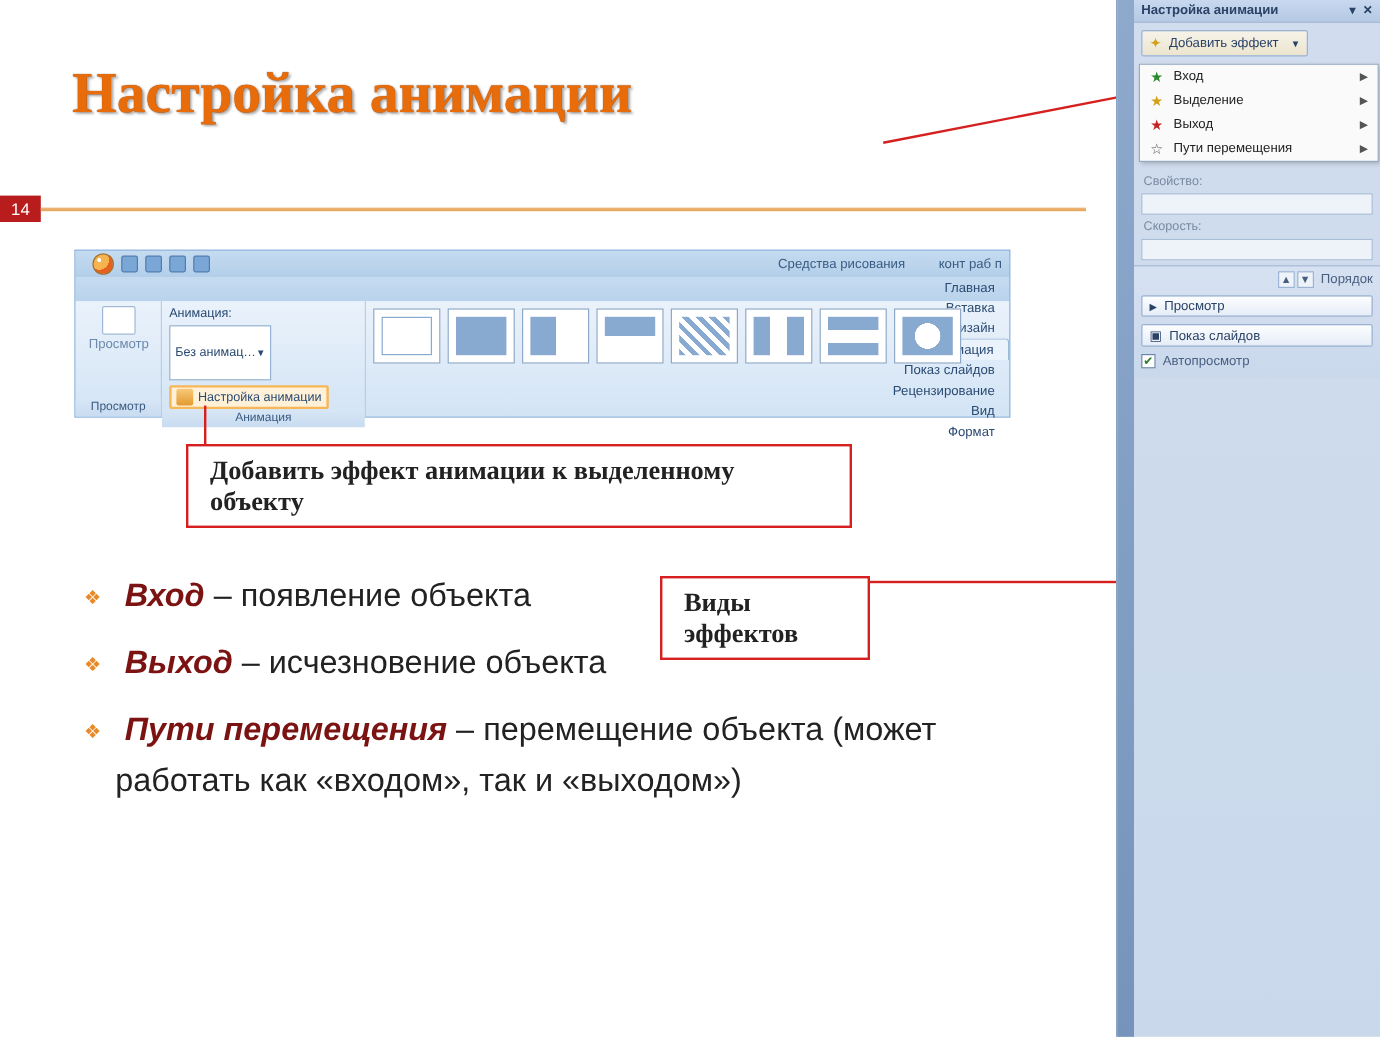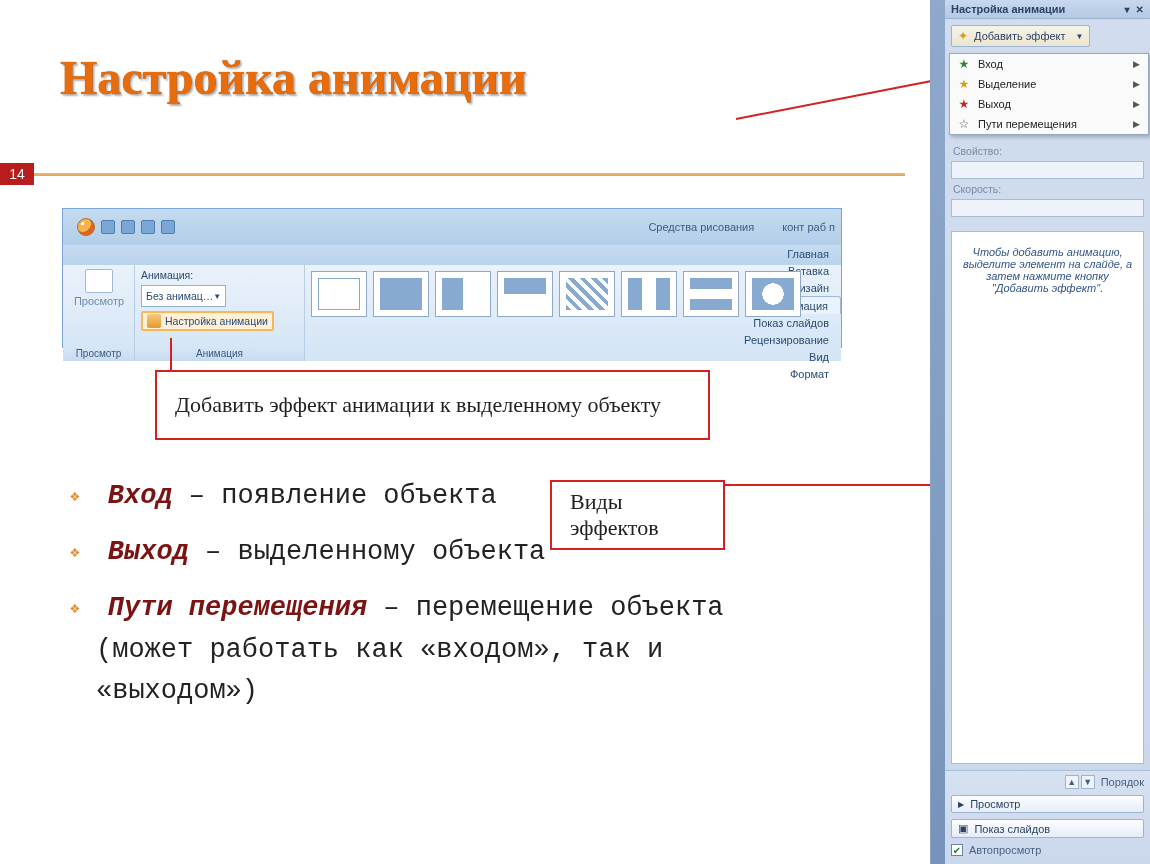--- a/index.html
+++ b/index.html
@@ -54,21 +54,21 @@
     left: 62px;
     width: 780px;
     height: 140px;
     border: 1px solid #7aa7d6;
     background: linear-gradient(#dfeaf7, #cadef2 60%, #b6d1ec);
     font-family: Tahoma, Arial, sans-serif;
     font-size: 11px;
     color: #203040;
   }
   .ribbon .qat {
-    height: 36px;
+    height: 22px;
     background: linear-gradient(#c5dbf0,#b2cee9);
     display: flex;
     align-items: center;
     padding-left: 14px;
     gap: 6px;
   }
   .office-btn {
     width: 18px; height: 18px; border-radius: 50%;
     background: radial-gradient(circle at 30% 30%, #fff 0 10%, #f6b44e 11% 50%, #e6611f 51% 100%);
     border: 1px solid #a77030;
@@ -118,21 +118,21 @@
     margin: 0 -6px;
   }
   .preview-btn {
     width: 60px;
     display:flex; flex-direction:column; align-items:center; gap:2px;
     color:#6c8bad;
   }
   .preview-ico { width:28px;height:24px;border:1px solid #9fb9d6;background:#fff;border-radius:2px;}
   .anim-left { width: 150px; display:flex; flex-direction:column; gap:4px; font-size:10.5px; color:#2a4b73;}
   .anim-left .row { display:flex; align-items:flex-start; gap:4px;flex-direction:column;}
-  .anim-left .dd { flex:1; height:16px; background:#fff; border:1px solid #93b0d0; display:flex;align-items:center;padding:4px 4px;justify-content:space-between;}
+  .anim-left .dd { flex:1; height:16px; background:#fff; border:1px solid #93b0d0; display:flex;align-items:center;padding:16px 4px;justify-content:space-between;}
   .anim-left .dd .car { font-size:8px;}
   .anim-setup { display:flex;align-items:center;gap:4px; border:2px solid #f7b657; background:#fff0d8; padding:1px 4px;border-radius:2px;width:fit-content;}
   .anim-setup .ico{width:14px;height:14px;background:linear-gradient(#f7c97a,#e39a2f);border-radius:2px;}
   .transitions { flex:1; padding:6px 6px 0; display:flex; flex-direction:column; justify-content:space-between;}
   .trans-thumbs { display:flex; gap:6px;}
   .thumb { width:56px;height:46px;border:1px solid #8ea9c7;background:#fff;position:relative;}
   .thumb::after{content:"";position:absolute;inset:6px;background:#88a9d0;}
   .thumb.t0::after{background:#fff;border:1px solid #88a9d0;}
   .thumb.t2::after{background:linear-gradient(to right,#88a9d0 50%, #fff 50%);}
   .thumb.t3::after{background:linear-gradient(to bottom,#88a9d0 50%, #fff 50%);}
@@ -143,38 +143,39 @@
 
   
   .callout {
     position: absolute;
     border: 2px solid #d61f1f;
     background: #fff;
     font-family: "Times New Roman", serif;
     font-size: 22px;
     color: #222;
     padding: 10px 18px;
+    font-weight: bold;
   }
   .callout.c1 { top: 370px; left: 155px; width: 555px; height:70px; display:flex;align-items:center;}
   .callout.c2 { top: 480px; left: 550px; width: 175px; height:70px; display:flex;align-items:center;}
 
   
   .line { position:absolute; background:#d61f1f; }
   .line.l1 { top:338px; left:170px; width:2px; height:35px; }
   .line.l2 { top:118px; left:736px; width:203px; height:2px; transform: rotate(-11deg); transform-origin: left center; }
   .line.l3 { top:78px; left:936px; width:2px; height:406px; }
   .line.l4 { top:484px; left:722px; width:215px; height:2px; }
 
   
   .effects-list {
     position: absolute;
     top: 476px;
     left: 70px;
     width: 740px;
-    font-family: Liberation Mono, monospace;
+    font-family: Liberation Sans, sans-serif;
     font-size: 27px;
     color: #222;
     line-height: 1.55;
   }
   .effects-list li {
     list-style: none;
     margin-bottom: 14px;
     text-indent: -26px;
     padding-left: 26px;
   }
@@ -354,21 +355,21 @@
   <span>Виды эффектов</span>
 </div>
 
 <ul class="effects-list">
   <li>
     <span class="bullet">❖</span>
     <span class="term">Вход</span><span> – появление объекта</span>
   </li>
   <li>
     <span class="bullet">❖</span>
-    <span class="term">Выход</span><span> – выделенному объекта</span>
+    <span class="term">Выход</span><span> – исчезновение объекта</span>
   </li>
   <li>
     <span class="bullet">❖</span>
     <span class="term">Пути перемещения</span><span> – перемещение объекта (может работать как «входом», так и «выходом»)</span>
   </li>
 </ul>
 
 <div class="taskpane">
   <div class="taskpane-inner">
     <div class="strip"></div>
@@ -406,21 +407,20 @@
           <span>Пути перемещения</span>
           <span class="mi-arrow">▶</span>
         </div>
       </div>
       <div class="tp-disabled">
         <div class="lab">Свойство:</div>
         <div class="dd"></div>
         <div class="lab">Скорость:</div>
         <div class="dd"></div>
       </div>
-      <div class="tp-hint">Чтобы добавить анимацию, выделите элемент на слайде, а затем нажмите кнопку "Добавить эффект".</div>
       <div class="tp-bottom">
         <div class="row">
           <span class="arrows">
             <span>▲</span>
             <span>▼</span>
           </span>
           <span>Порядок</span>
         </div>
         <div class="btnflat">
           <span class="tri">▶</span>

